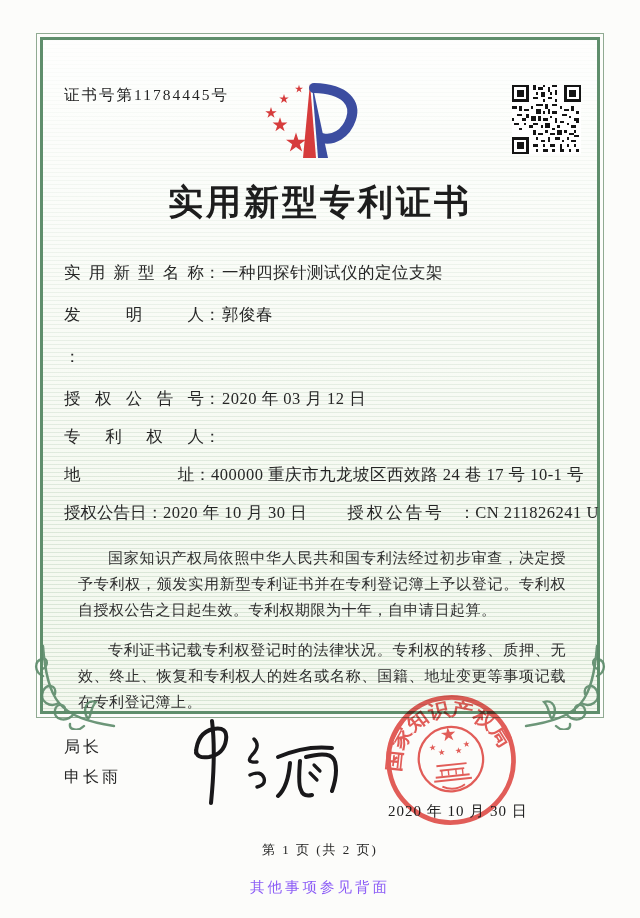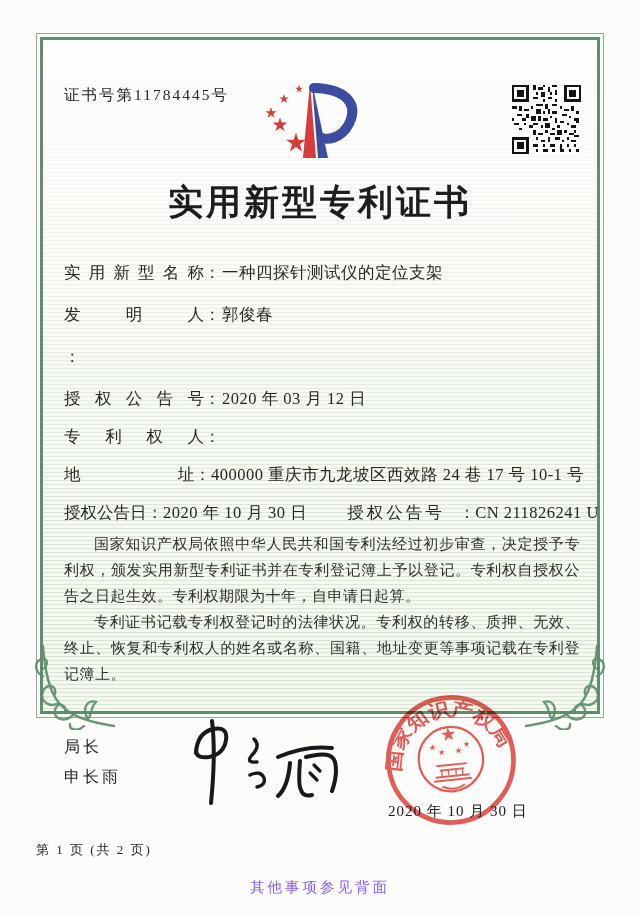--- a/index.html
+++ b/index.html
@@ -26,28 +26,28 @@
   .fields{position:absolute;left:28px;top:231px;width:520px;font-size:16.5px;}
   .frow{display:flex;line-height:18px;margin-bottom:24px;white-space:nowrap;}
   .frow.tight{margin-bottom:20px;}
   .flabel{display:inline-block;width:140px;text-align:justify;text-align-last:justify;}
   .fcolon{display:inline-block;width:18px;}
   .fvalue{letter-spacing:.5px;}
   .grant-group{margin-left:40px;display:flex;}
   .grant-group .flabel2{letter-spacing:3px;margin-right:14px;}
   .paras{position:absolute;left:28px;top:498px;width:516px;font-size:15px;line-height:26px;
          text-align:justify;color:#2e2e2e;}
-  .paras p{margin:0;text-indent:2em;letter-spacing:.5px;}
+  .paras p{margin:14px;text-indent:2em;letter-spacing:.5px;}
   .signer-title{position:absolute;left:28px;top:704px;font-size:16px;letter-spacing:3px;}
   .signer-name{position:absolute;left:28px;top:734px;font-size:16px;letter-spacing:3px;}
   .signature{position:absolute;left:146px;top:680px;width:165px;height:98px;}
   .seal{position:absolute;left:344px;top:656px;width:142px;height:142px;
         transform:rotate(-6deg);mix-blend-mode:multiply;opacity:.92;}
   .seal-date{position:absolute;left:352px;top:769px;font-size:15px;letter-spacing:1px;color:#1c1c1c;z-index:5;}
-  .page-no{position:absolute;left:0;top:808px;width:100%;font-size:13px;letter-spacing:2px;}
+  .page-no{position:absolute;left:0;top:808px;width:100%;text-align:center;font-size:13px;letter-spacing:2px;}
   .flourish{position:absolute;width:88px;height:88px;z-index:4;}
   .flourish.bl{left:-8px;bottom:-12px;}
   .flourish.br{right:-8px;bottom:-12px;transform:scaleX(-1);}
   .back-note{position:absolute;left:0;top:878px;width:100%;text-align:center;
              font-size:14.5px;letter-spacing:3px;color:#8b5cf6;}
 </style>
 </head>
 <body>
 
 <svg width="0" height="0" style="position:absolute" aria-hidden="true">

